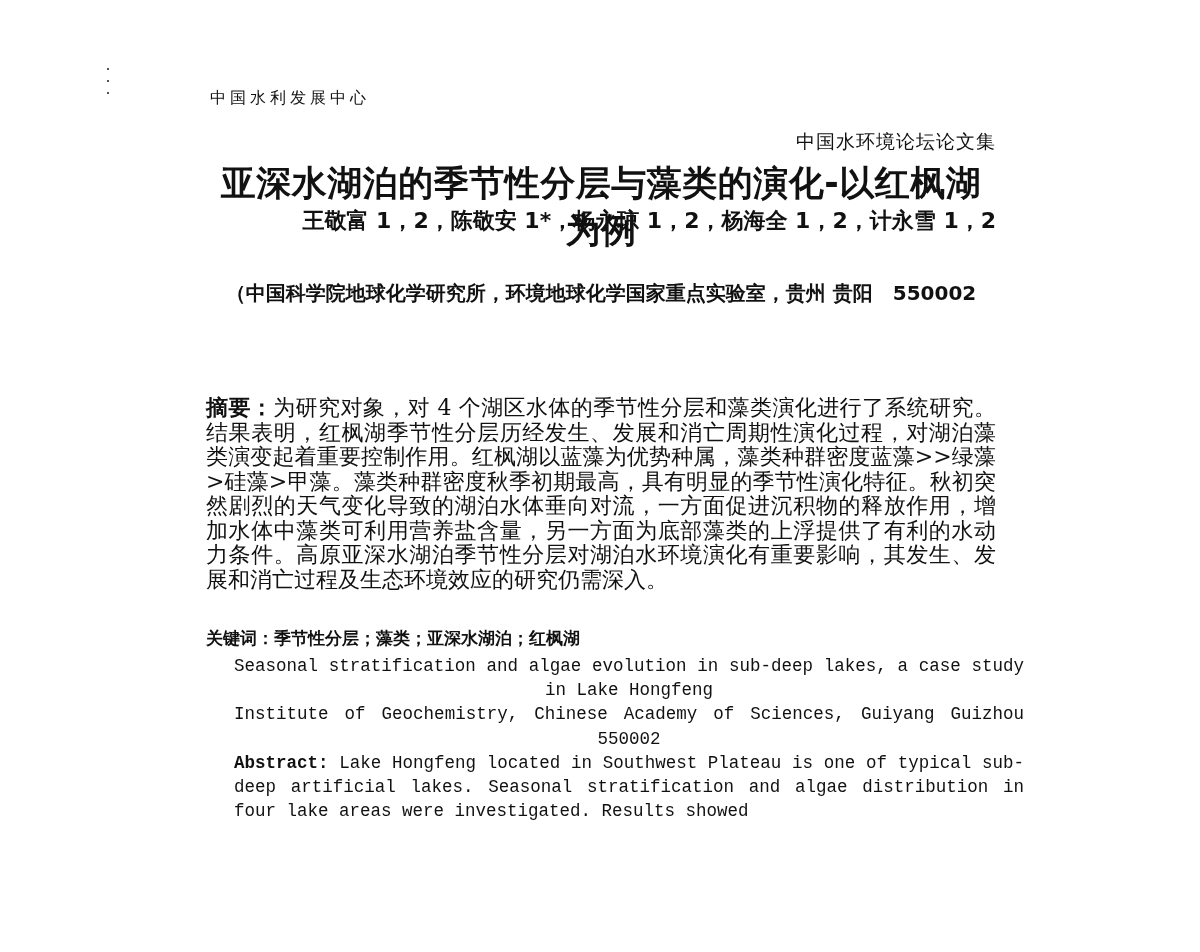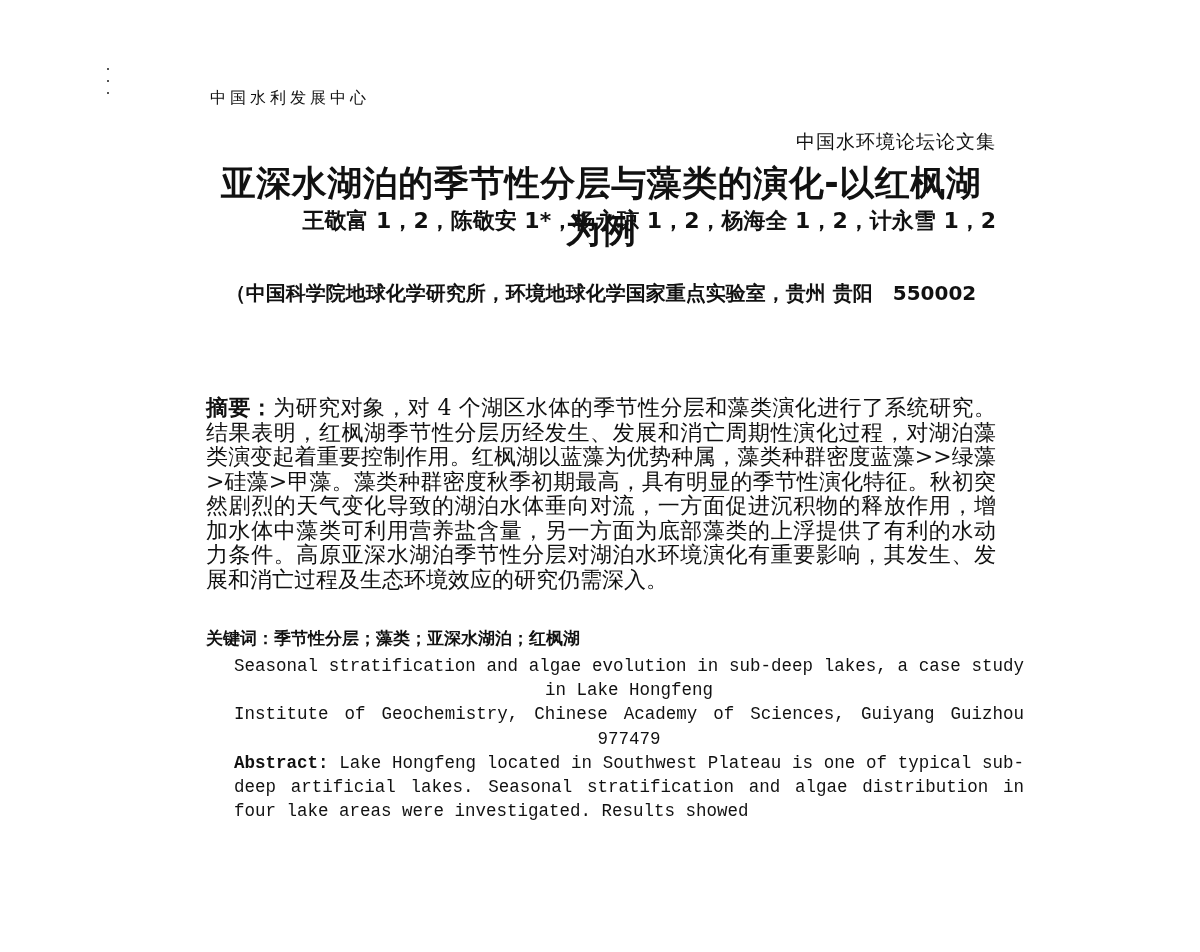--- a/index.html
+++ b/index.html
@@ -154,16 +154,16 @@
   </div>
 
   <div class="abstract-cn">
     <span class="label">摘要：</span><span>为研究对象，对 4 个湖区水体的季节性分层和藻类演化进行了系统研究。结果表明，红枫湖季节性分层历经发生、发展和消亡周期性演化过程，对湖泊藻类演变起着重要控制作用。红枫湖以蓝藻为优势种属，藻类种群密度蓝藻&gt;&gt;绿藻&gt;硅藻&gt;甲藻。藻类种群密度秋季初期最高，具有明显的季节性演化特征。秋初突然剧烈的天气变化导致的湖泊水体垂向对流，一方面促进沉积物的释放作用，增加水体中藻类可利用营养盐含量，另一方面为底部藻类的上浮提供了有利的水动力条件。高原亚深水湖泊季节性分层对湖泊水环境演化有重要影响，其发生、发展和消亡过程及生态环境效应的研究仍需深入。</span>
   </div>
 
   <div class="keywords">关键词：季节性分层；藻类；亚深水湖泊；红枫湖</div>
 
   <div class="en-block">
     <div class="en-title">Seasonal stratification and algae evolution in sub-deep lakes, a case study in Lake Hongfeng</div>
-    <div class="en-title">Institute of Geochemistry, Chinese Academy of Sciences, Guiyang  Guizhou 977479</div>
+    <div class="en-title">Institute of Geochemistry, Chinese Academy of Sciences, Guiyang  Guizhou 550002</div>
     <div class="en-justify"><span class="abs-label">Abstract:</span><span> Lake Hongfeng located in Southwest Plateau is one of typical sub-deep artificial lakes. Seasonal stratification and algae distribution in four lake areas were investigated. Results showed</span></div>
   </div>
 </div>
 
 </body></html>

